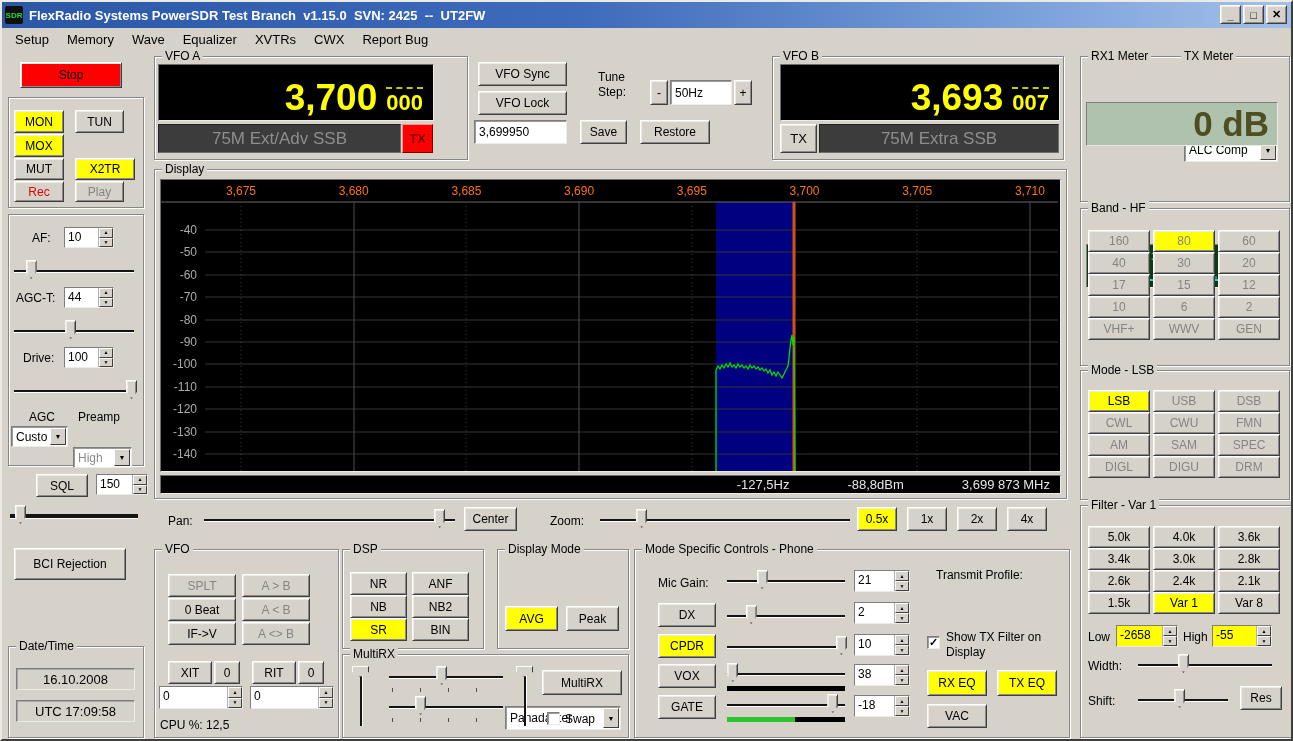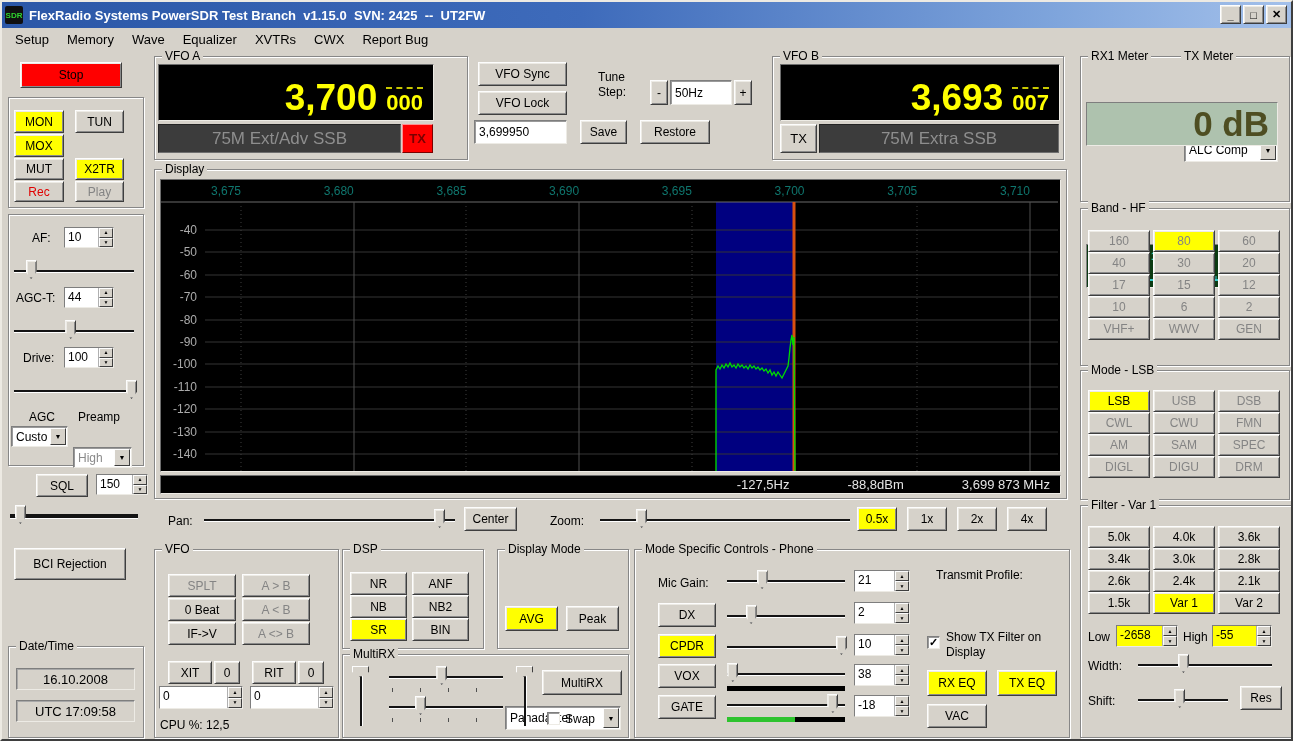--- a/index.html
+++ b/index.html
@@ -56,21 +56,21 @@
 .vfreq-s{font-size:22px;font-weight:bold;color:#FFFF00;line-height:1;margin-left:9px;border-top:2px dashed #C8C800;padding-top:3px;}
 .bandbar{background:#3C3C3C;border:1px solid;border-color:#242424 #6E6E6E #6E6E6E #242424;color:#8E8E8E;font-size:17px;display:flex;align-items:center;justify-content:center;}
 
 .meterbox{background:#AEC2AE;border:1px solid;border-color:#7E7E7E #EDEBE5 #EDEBE5 #7E7E7E;display:flex;align-items:center;justify-content:flex-end;padding-right:8px;font-size:35px;font-weight:600;color:#4E4E22;}
 .scalebox{background:#0C3B12;border:1px solid;border-color:#7E7E7E #EDEBE5 #EDEBE5 #7E7E7E;position:relative;overflow:hidden;}
 .mnum{width:34px;text-align:center;color:#36C8C8;font-weight:bold;font-size:11px;}
 .mnum.hot{color:#E8650F;}
 
 .pan{position:absolute;background:#000;border:1px solid;border-color:#6E6E6E #EDEBE5 #EDEBE5 #6E6E6E;}
 .flabels{position:absolute;left:50px;top:4px;width:849px;display:flex;justify-content:space-between;}
-.flabel{width:60px;color:#0f766e;font-size:12px;}
+.flabel{width:60px;text-align:center;color:#f97316;font-size:12px;}
 .dblabels{position:absolute;left:2px;top:44px;height:236px;width:34px;display:flex;flex-direction:column;justify-content:space-between;align-items:flex-end;}
 .dblabel{color:#ABABAB;font-size:12px;line-height:12px;}
 .statusbar{position:absolute;background:#000;border:1px solid;border-color:#6E6E6E #EDEBE5 #EDEBE5 #6E6E6E;display:flex;align-items:center;justify-content:flex-end;padding-right:10px;}
 .stx{color:#E4E4E4;font-size:13px;margin-left:58px;}
 
 .grid3{display:grid;grid-template-columns:62px 62px 62px;grid-auto-rows:22px;column-gap:3px;}
 .grid2{display:grid;grid-template-columns:57px 57px;grid-auto-rows:23px;column-gap:5px;}
 .zoomrow{display:flex;gap:10px;}
 .zoomrow .btn{min-width:40px;height:24px;padding:0 6px;}
 .mscale{position:absolute;left:19px;top:5px;display:flex;}
@@ -101,21 +101,21 @@
       <span class="mitem">Report Bug</span>
     </div>
 
   <div class="btn a" style="left:18px;top:60px;width:102px;height:26px;background:#FF0000;">Stop</div>
 
   <div class="gb" style="left:6px;top:95px;width:136px;height:111px;"></div>
   <div class="btn on a" style="left:12px;top:108px;width:50px;height:23px;">MON</div>
   <div class="btn a" style="left:73px;top:108px;width:49px;height:23px;">TUN</div>
   <div class="btn on a" style="left:12px;top:132px;width:50px;height:23px;">MOX</div>
   <div class="btn a" style="left:12px;top:156px;width:50px;height:22px;">MUT</div>
-  <div class="btn on a" style="left:73px;top:156px;width:49px;height:22px;">X2TR</div>
+  <div class="btn on a" style="left:73px;top:156px;width:60px;height:22px;">X2TR</div>
   <div class="btn rec a" style="left:12px;top:179px;width:50px;height:21px;">Rec</div>
   <div class="btn dim a" style="left:73px;top:179px;width:49px;height:21px;">Play</div>
 
   <div class="gb" style="left:6px;top:212px;width:136px;height:252px;"></div>
   <span class="lbl a" style="left:30px;top:229px;">AF:</span>
   <div class="spin a" style="left:62px;top:225px;width:50px;height:21px;">
     <div class="num">10</div>
       <div class="arr">
         <div>▲</div>
         <div>▼</div>
@@ -320,21 +320,21 @@
       <div class="btn">4.0k</div>
       <div class="btn">3.6k</div>
       <div class="btn">3.4k</div>
       <div class="btn">3.0k</div>
       <div class="btn">2.8k</div>
       <div class="btn">2.6k</div>
       <div class="btn">2.4k</div>
       <div class="btn">2.1k</div>
       <div class="btn">1.5k</div>
       <div class="btn on">Var 1</div>
-      <div class="btn">Var 2</div>
+      <div class="btn">Var 8</div>
     </div>
   <span class="lbl a" style="left:1086px;top:628px;">Low</span>
   <div class="spin yellow a" style="left:1114px;top:623px;width:62px;height:22px;">
     <div class="num">-2658</div>
       <div class="arr">
         <div>▲</div>
         <div>▼</div>
       </div>
   </div>
   <span class="lbl a" style="left:1181px;top:628px;">High</span>

